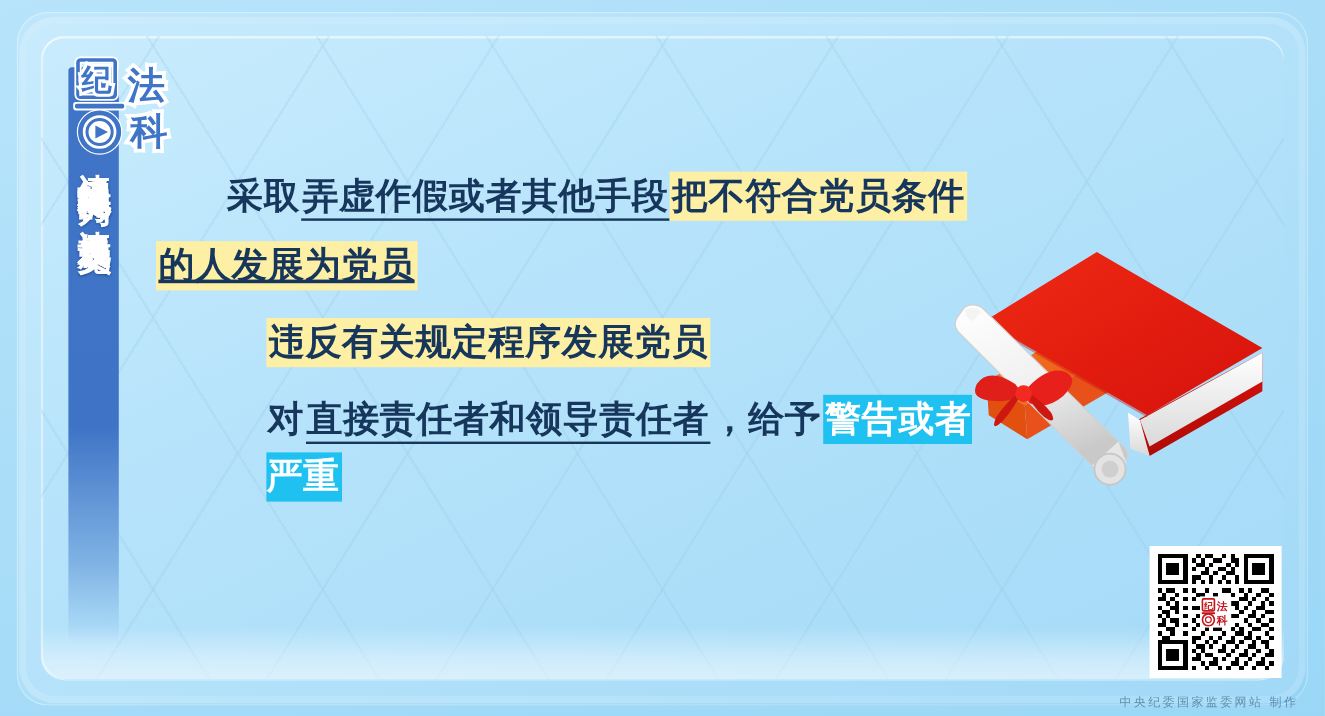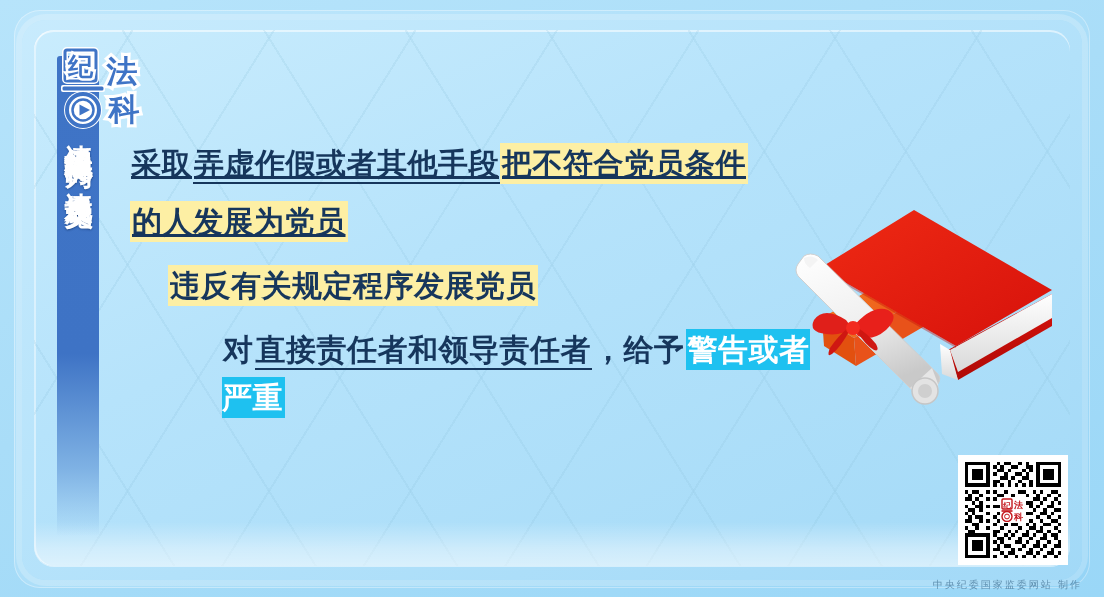--- a/index.html
+++ b/index.html
@@ -74,24 +74,24 @@
     letter-spacing:.5px;
   }
   .seg{padding:2px 1px;}
   .u-line{
     border-bottom:2.5px solid #16365c;
     padding-bottom:1px;
   }
   .hl-yellow{background:#fdefa4;color:#16365c;padding:3px 2px;}
   .hl-cyan{background:#1ec1f0;color:#ffffff;padding:3px 2px;}
   .line{display:block;}
-  .l1{text-decoration:underline;}
+  .l1{margin-left:58px;}
   .l2{margin-left:0px;margin-top:10px;text-decoration:underline;}
   .l3{margin-left:58px;margin-top:16px;}
-  .l4{margin-left:38px;margin-top:16px;}
+  .l4{margin-left:92px;margin-top:16px;}
   .l5{margin-left:92px;margin-top:16px;}
   .l6{margin-left:0px;margin-top:10px;}
   
   .illus{position:absolute;left:790px;top:198px;width:265px;height:242px;}
   
   .qr{
     position:absolute;left:958px;top:455px;width:110px;height:110px;
     background:#ffffff;padding:3px;box-sizing:border-box;
   }
   .qr svg{display:block;}

